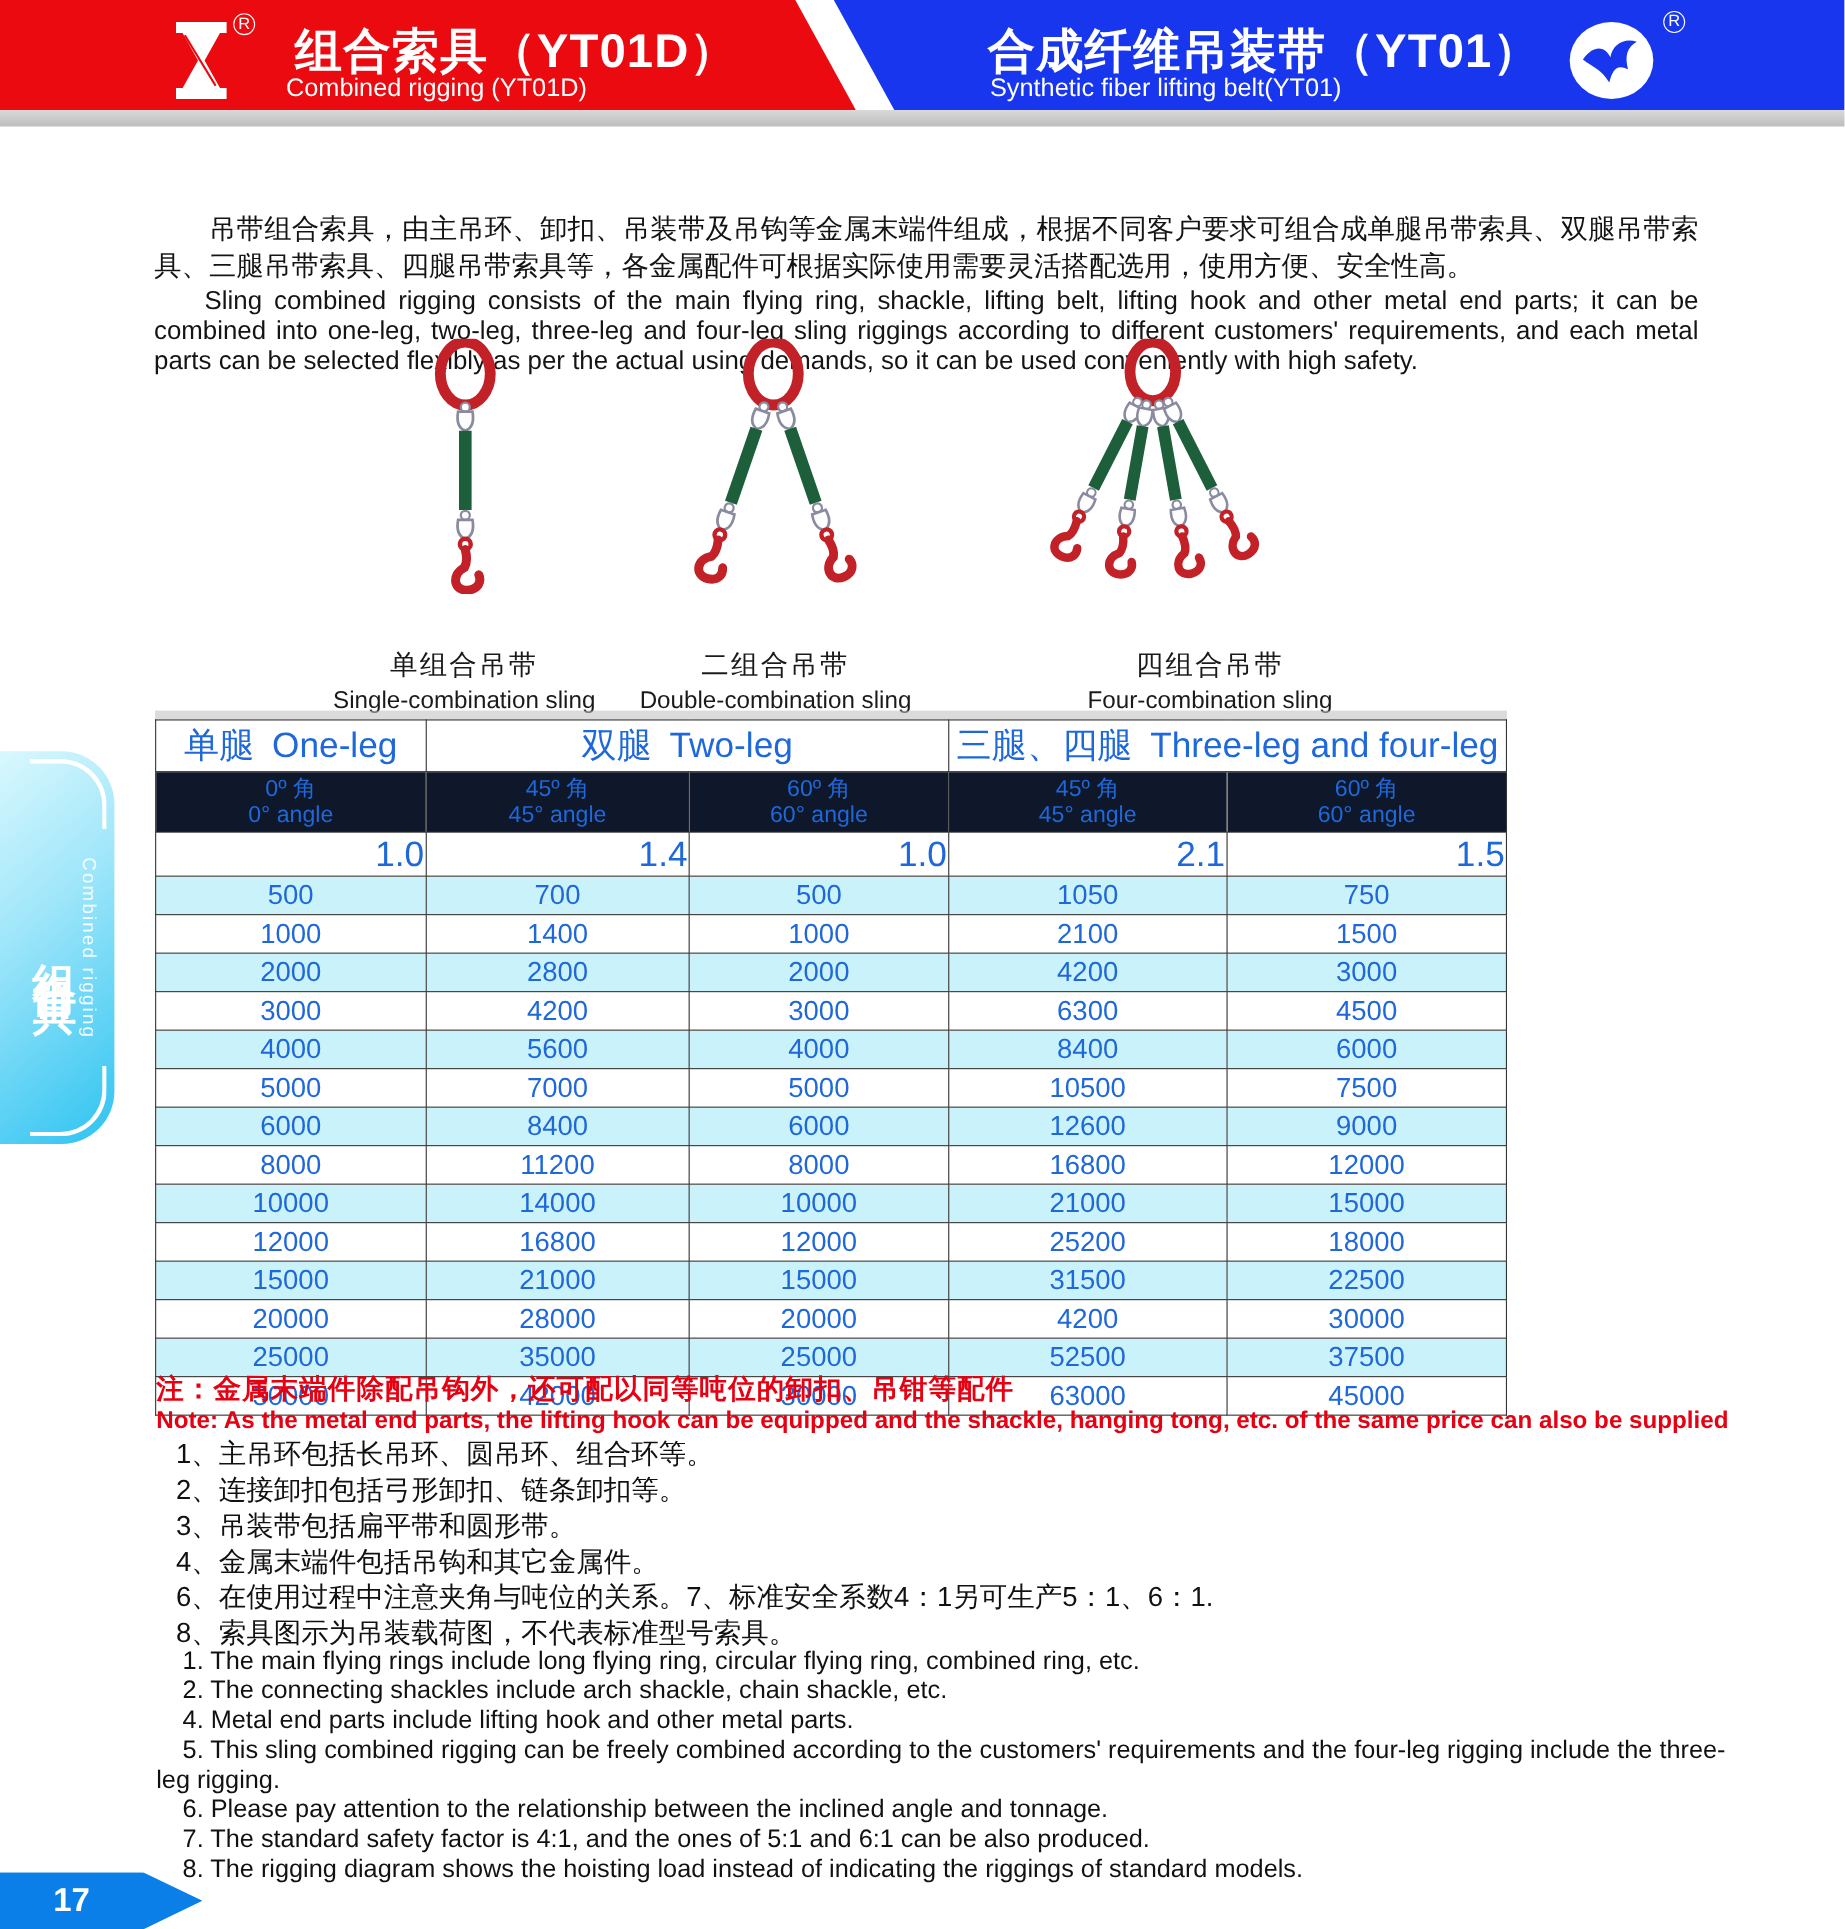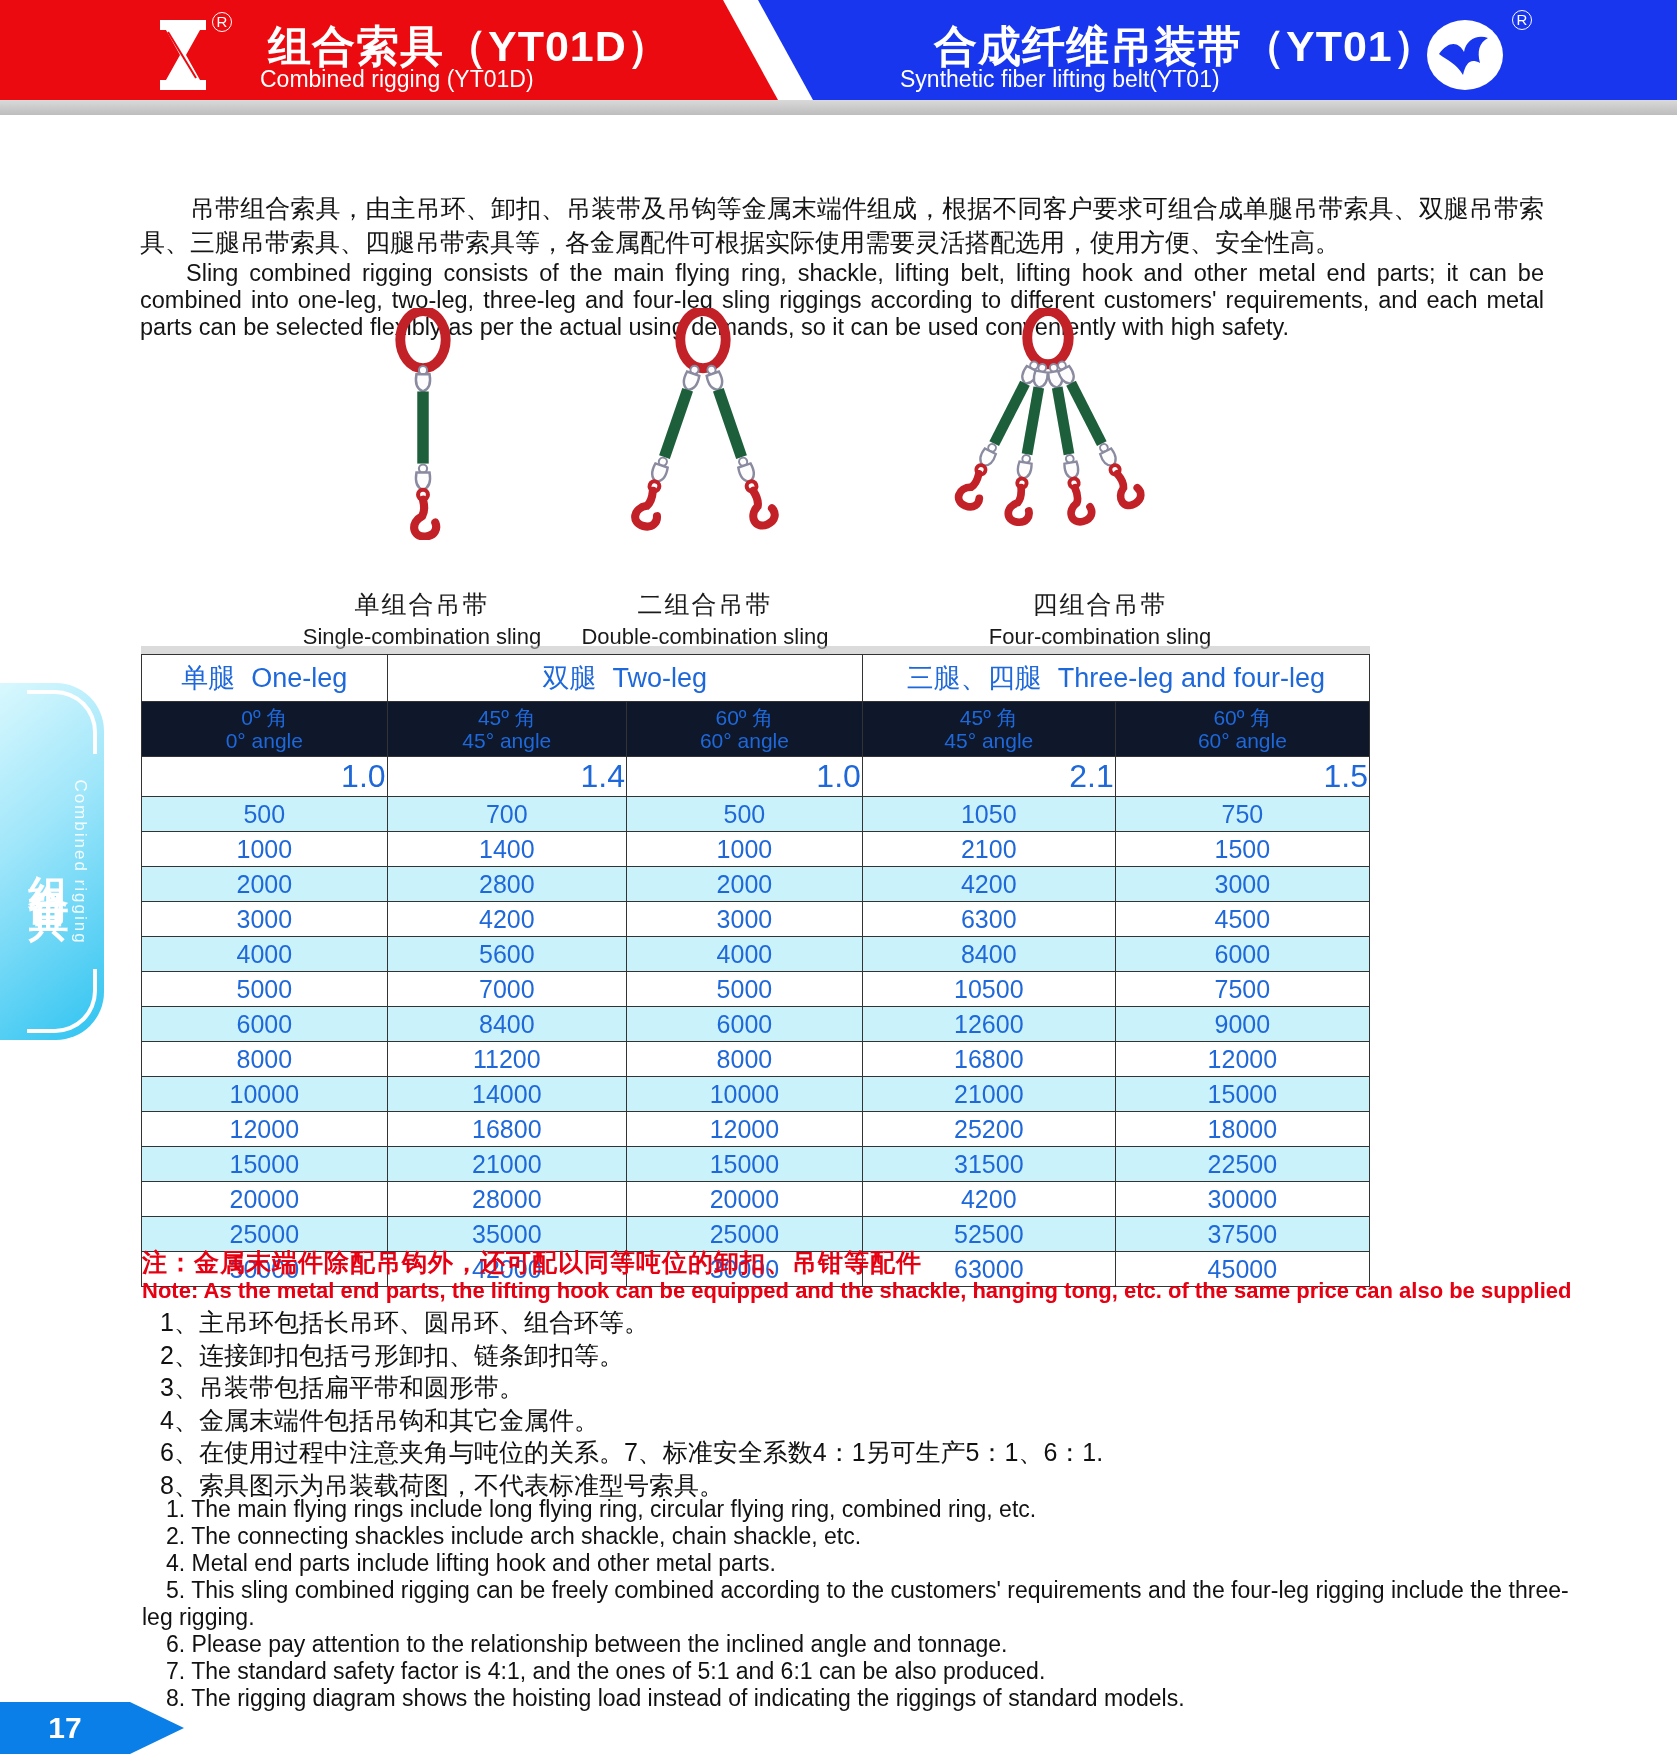--- a/index.html
+++ b/index.html
@@ -15,21 +15,21 @@
                  background:#1736ee; clip-path:polygon(758px 0, 100% 0, 100% 100%, 813px 100%); }
   .header-strip { position:absolute; top:100px; left:0; width:100%; height:15px;
                   background:linear-gradient(#d9d9d9,#bdbdbd); }
   .h-title { position:absolute; font-weight:bold; color:#fff; font-size:43px; letter-spacing:1px; white-space:nowrap; }
   .h-sub   { position:absolute; color:#fff; font-size:23px; white-space:nowrap; }
   .h-reg   { position:absolute; color:#fff; font-size:15px; border:1.5px solid #fff; border-radius:50%;
              width:18px; height:18px; line-height:18px; text-align:center; }
   .left-title { left:268px; top:18px; }
   .left-sub   { left:260px; top:66px; }
   .left-reg   { left:212px; top:12px; }
-  .right-title{ left:934px; top:18px; }
+  .right-title{ left:898px; top:18px; }
   .right-sub  { left:900px; top:66px; }
   .right-reg  { left:1512px; top:10px; }
   .logo-left  { position:absolute; left:158px; top:20px; }
   .logo-right { position:absolute; left:1425px; top:18px; }
   
   .intro-zh { position:absolute; left:140px; top:166px; width:1404px; font-size:25px; line-height:34px;
               text-align:justify; text-indent:50px; color:#141414; }
   .intro-en { position:absolute; left:140px; top:236px; width:1404px; font-size:23.5px; line-height:27px;
               text-align:justify; text-indent:46px; color:#141414; }
   
@@ -37,21 +37,21 @@
   .fig-single { left:338px; } .fig-double { left:568px; } .fig-four { left:888px; }
   .fig-cap { position:absolute; top:588px; width:320px; text-align:center; }
   .cap-single { left:262px; } .cap-double { left:545px; } .cap-four { left:940px; }
   .cap-zh { font-size:25px; color:#1a1a1a; letter-spacing:2px; }
   .cap-en { font-size:22px; color:#1a1a1a; margin-top:3px; }
   
   .table-topshadow { position:absolute; left:141px; top:646px; width:1229px; height:8px; background:#bdbdbd; opacity:.55; }
   table.spec { position:absolute; left:141px; top:654px; width:1229px; border-collapse:collapse;
                table-layout:fixed; }
   table.spec td { border:1px solid #333; text-align:center; color:#1e68da; overflow:hidden; }
-  tr.group-row td { height:44px; font-size:27px; background:#fff; }
+  tr.group-row td { height:44px; font-size:32px; background:#fff; }
   tr.group-row .gsp { margin-left:16px; }
   tr.angle-row td { height:52px; background:#0f172a; font-size:21px; line-height:23px; }
   tr.factor-row td { height:34px; font-size:32px; background:#fff;text-align:right; }
   tr.data-row td { height:32px; font-size:25px; background:#fff; }
   tr.data-row.alt td { background:#caf2fa; }
   
   .note-red-zh { position:absolute; left:142px; top:1246px; font-size:25px; font-weight:bold; color:#e60012; letter-spacing:1px; }
   .note-red-en { position:absolute; left:142px; top:1278px; font-size:22px; font-weight:bold; color:#e60012; }
   .notes-zh { position:absolute; left:142px; top:1306px; width:1450px; font-size:25px; line-height:32.5px; color:#111; }
   .notes-zh .note-line { text-indent:18px; }

